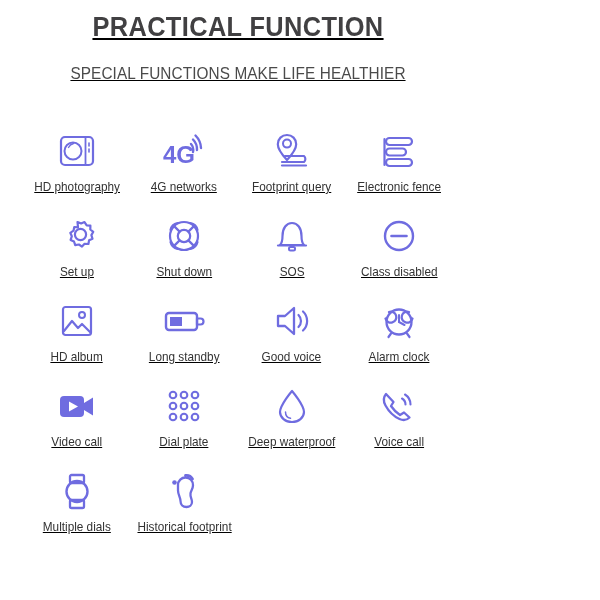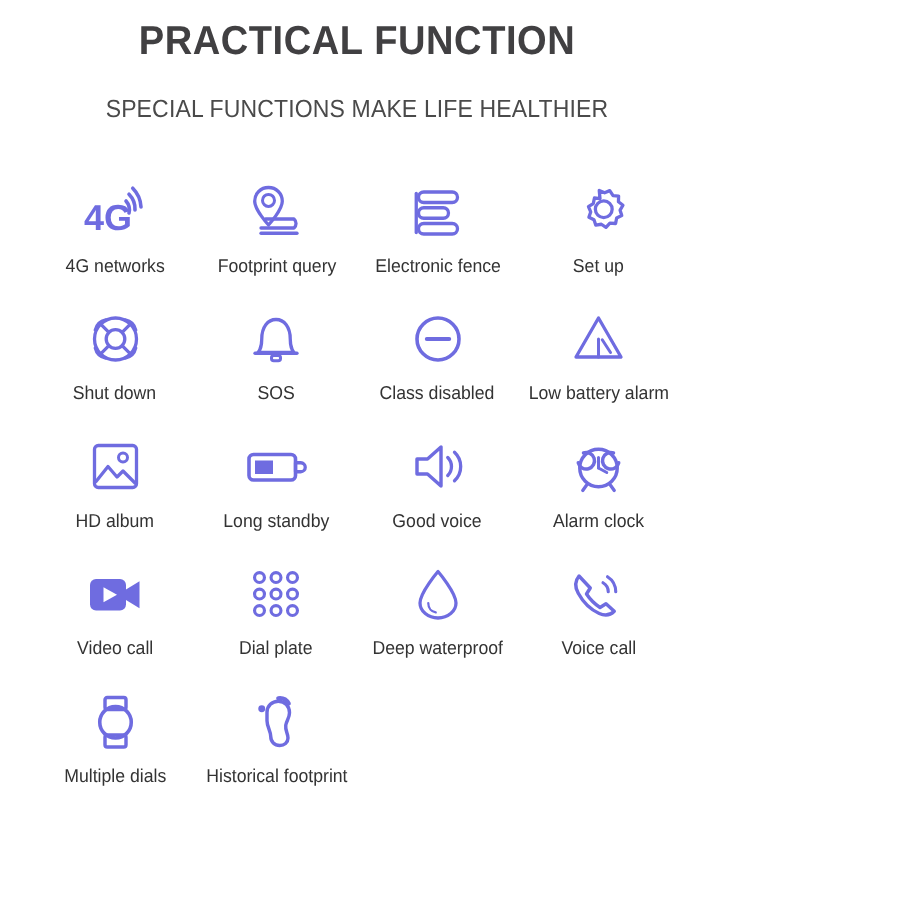--- a/index.html
+++ b/index.html
@@ -14,20 +14,21 @@
     overflow: hidden;
     position: relative;
   }
   .page {
     width: 476px;
     height: 600px;
     box-sizing: border-box;
     display: flex;
     flex-direction: column;
     align-items: center;
+    text-decoration: underline;
   }
   .header {
     width: 100%;
     text-align: center;
   }
   .title {
     margin: 0;
     padding-top: 12px;
     font-size: 27px;
     font-weight: bold;
@@ -51,21 +52,21 @@
     display: grid;
     grid-template-columns: repeat(4, 1fr);
     grid-auto-rows: 85px;
     column-gap: 0px;
     row-gap: 0px;
   }
   .cell {
     display: flex;
     flex-direction: column;
     align-items: center;
-    justify-content: center;
+    justify-content: flex-end;
   }
   .icon-wrap {
     height: 44px;
     display: flex;
     align-items: center;
     justify-content: center;
   }
   .icon-wrap svg {
     display: block;
   }
@@ -90,20 +91,33 @@
 
 <div class="page">
 
   <div class="header">
     <h1 class="title">PRACTICAL FUNCTION</h1>
     <h2 class="subtitle">SPECIAL FUNCTIONS MAKE LIFE HEALTHIER</h2>
   </div>
 
   <div class="grid">
 
+    <div class="cell">
+      <div class="icon-wrap">
+        <svg width="42" height="40" viewBox="0 0 42 40">
+          <rect x="5" y="5" width="32" height="28" rx="4" fill="none" stroke="#6f6ce0" stroke-width="2.2"></rect>
+          <circle cx="17" cy="19" r="8.5" fill="none" stroke="#6f6ce0" stroke-width="2"></circle>
+          <path d="M12.5 15.5 A8 8 0 0 1 17.5 11.5" fill="none" stroke="#6f6ce0" stroke-width="1.4" stroke-linecap="round"></path>
+          <line x1="29.5" y1="5" x2="29.5" y2="33" stroke="#6f6ce0" stroke-width="1.8"></line>
+          <line x1="33" y1="11" x2="33" y2="14" stroke="#6f6ce0" stroke-width="1.6" stroke-linecap="round"></line>
+          <line x1="33" y1="17" x2="33" y2="20" stroke="#6f6ce0" stroke-width="1.6" stroke-linecap="round"></line>
+        </svg>
+      </div>
+      <div class="cell-label">HD photography</div>
+    </div>
 
 
     <div class="cell">
       <div class="icon-wrap">
         <svg width="50" height="40" viewBox="0 0 50 40">
           <text class="g4-text" x="4" y="31">4G</text>
           <path d="M34 20 A9 9 0 0 0 32 12" fill="none" stroke="#6f6ce0" stroke-width="2.4" stroke-linecap="round"></path>
           <path d="M38 18 A14 14 0 0 0 34 7.5" fill="none" stroke="#6f6ce0" stroke-width="2.4" stroke-linecap="round"></path>
           <path d="M42 16 A19 19 0 0 0 36.5 3.5" fill="none" stroke="#6f6ce0" stroke-width="2.4" stroke-linecap="round"></path>
         </svg>
@@ -182,30 +196,20 @@
     <div class="cell">
       <div class="icon-wrap">
         <svg width="42" height="40" viewBox="0 0 42 40">
           <circle cx="21" cy="19" r="14" fill="none" stroke="#6f6ce0" stroke-width="2.4"></circle>
           <line x1="13.5" y1="19" x2="28.5" y2="19" stroke="#6f6ce0" stroke-width="2.6" stroke-linecap="round"></line>
         </svg>
       </div>
       <div class="cell-label">Class disabled</div>
     </div>
 
-    <div class="cell">
-      <div class="icon-wrap">
-        <svg width="44" height="40" viewBox="0 0 44 40">
-          <path d="M22 5 L37 31 L7 31 Z" fill="none" stroke="#6f6ce0" stroke-width="2.2" stroke-linejoin="round"></path>
-          <line x1="22" y1="19" x2="22" y2="31" stroke="#6f6ce0" stroke-width="2" stroke-linecap="round"></line>
-          <line x1="24.5" y1="19.5" x2="30" y2="28" stroke="#6f6ce0" stroke-width="2" stroke-linecap="round"></line>
-        </svg>
-      </div>
-      <div class="cell-label">Low battery alarm</div>
-    </div>
 
     <div class="cell">
       <div class="icon-wrap">
         <svg width="42" height="40" viewBox="0 0 42 40">
           <rect x="7" y="5" width="28" height="28" rx="2.5" fill="none" stroke="#6f6ce0" stroke-width="2.2"></rect>
           <circle cx="26" cy="13" r="3" fill="none" stroke="#6f6ce0" stroke-width="2"></circle>
           <path d="M8 29 L16 19 L22 26 L26 22 L34 30" fill="none" stroke="#6f6ce0" stroke-width="2.2" stroke-linejoin="round" stroke-linecap="round"></path>
         </svg>
       </div>
       <div class="cell-label">HD album</div>

